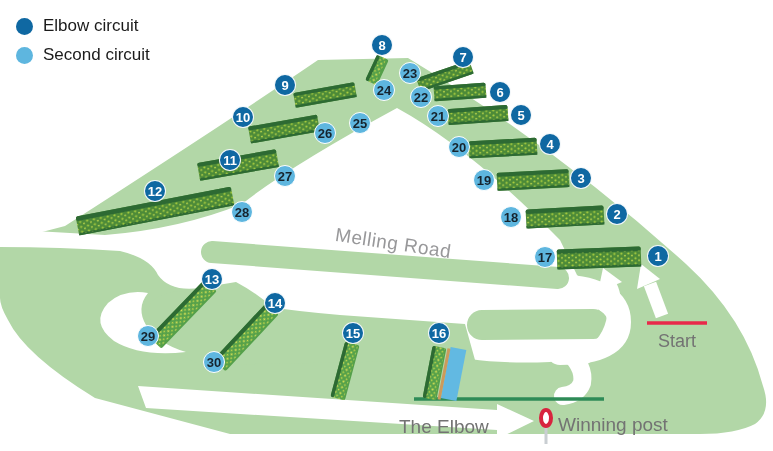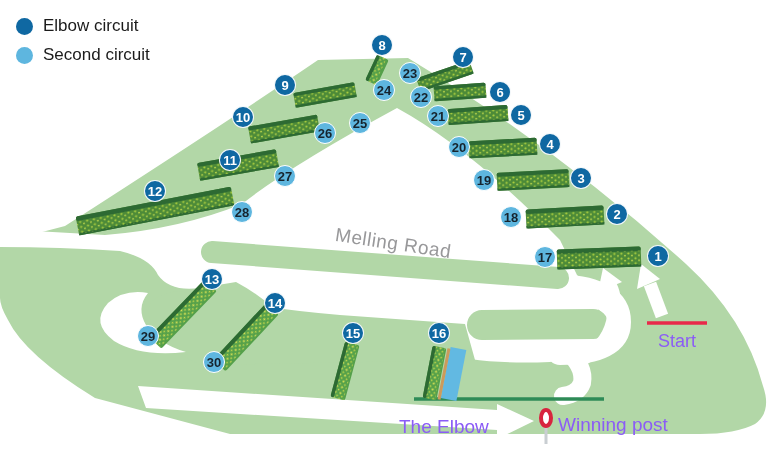--- a/index.html
+++ b/index.html
@@ -30,21 +30,21 @@
   .badge.first{background:var(--first);color:#ffffff;border:1.5px solid rgba(255,255,255,.95);}
   .badge.second{background:var(--second);color:#16242e;border:1.5px solid #ffffff;}
 
   
   .legend{position:absolute;left:16px;top:16px;z-index:4;}
   .legend-row{display:flex;align-items:center;margin-bottom:9px;}
   .legend-dot{width:17px;height:17px;border-radius:50%;margin-right:10px;flex:0 0 auto;}
   .legend-label{font-size:17px;color:#1b1b1b;}
 
   
-  .lbl{position:absolute;z-index:4;color:#8b5cf6;white-space:nowrap;}
+  .lbl{position:absolute;z-index:4;color:#737373;white-space:nowrap;}
   .lbl-melling{left:337px;top:224px;font-size:19px;color:var(--road_text);
                transform:rotate(8.5deg);transform-origin:left top;letter-spacing:.5px;}
   .lbl-start{left:645px;top:331px;width:64px;text-align:center;font-size:18px;}
   .lbl-elbow{left:399px;top:416px;font-size:19px;}
   .lbl-winning{left:558px;top:414px;font-size:19px;}
 </style>
 </head>
 <body>
 
 <div id="stage">

